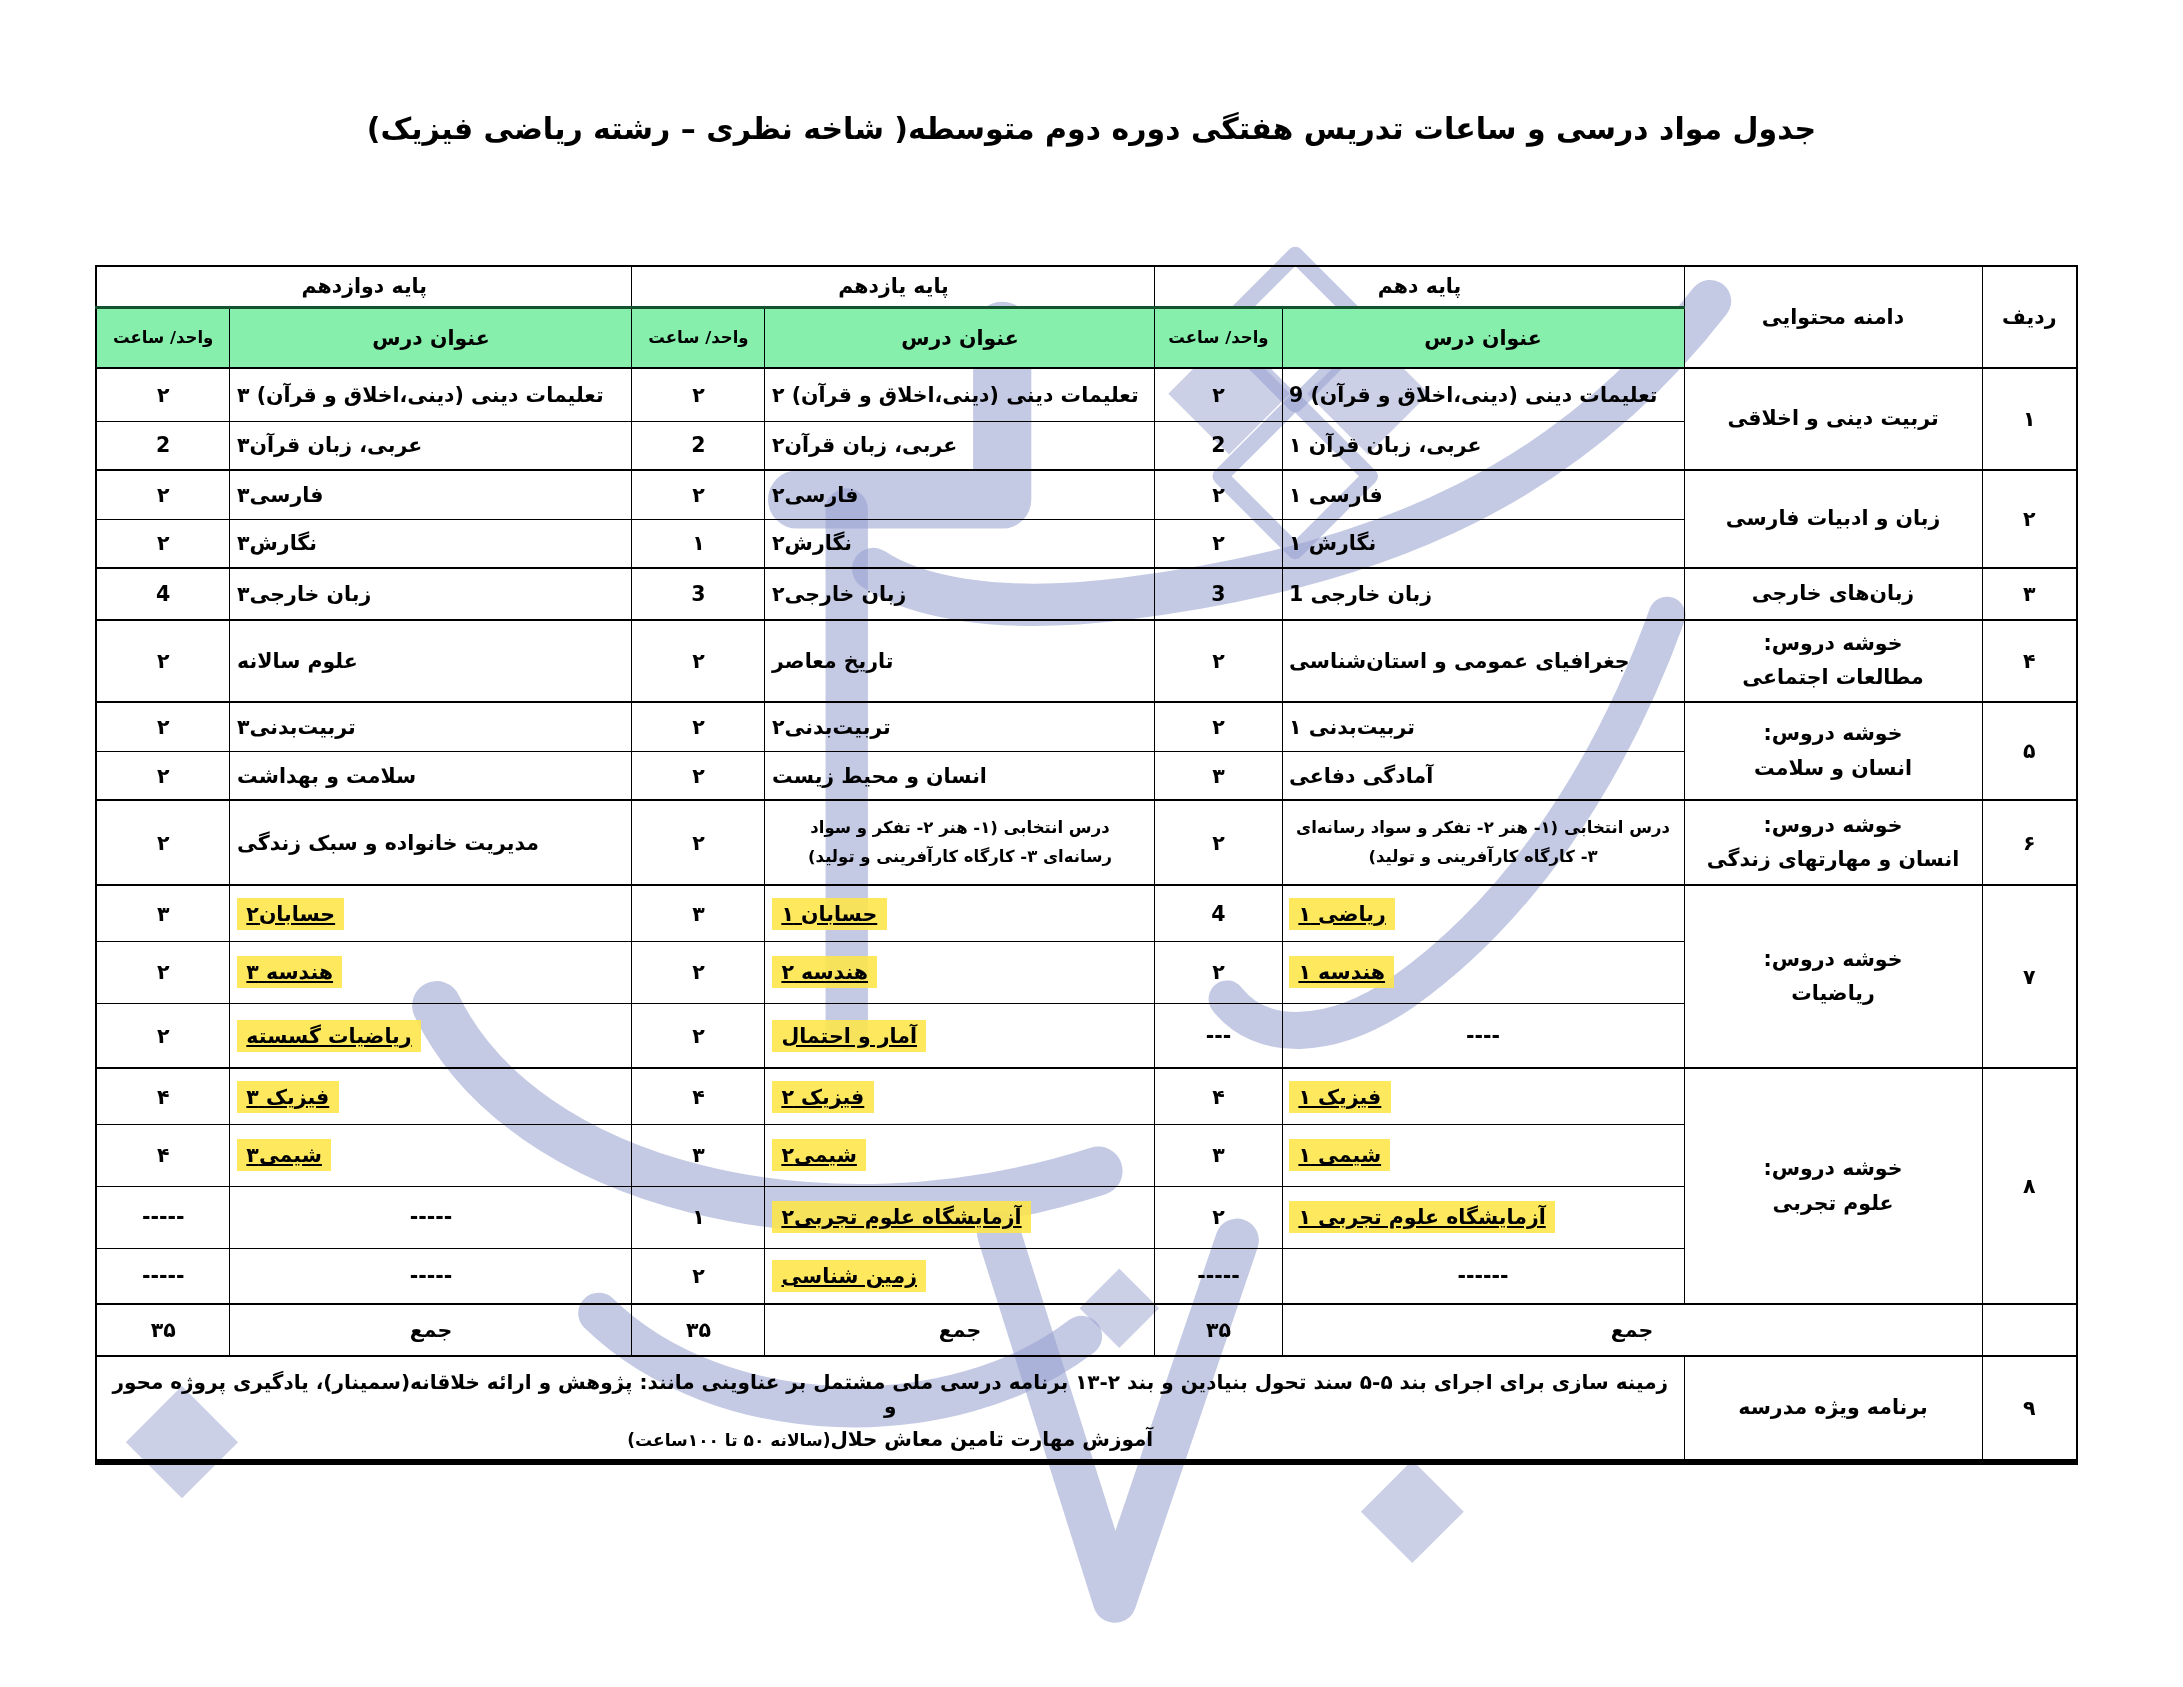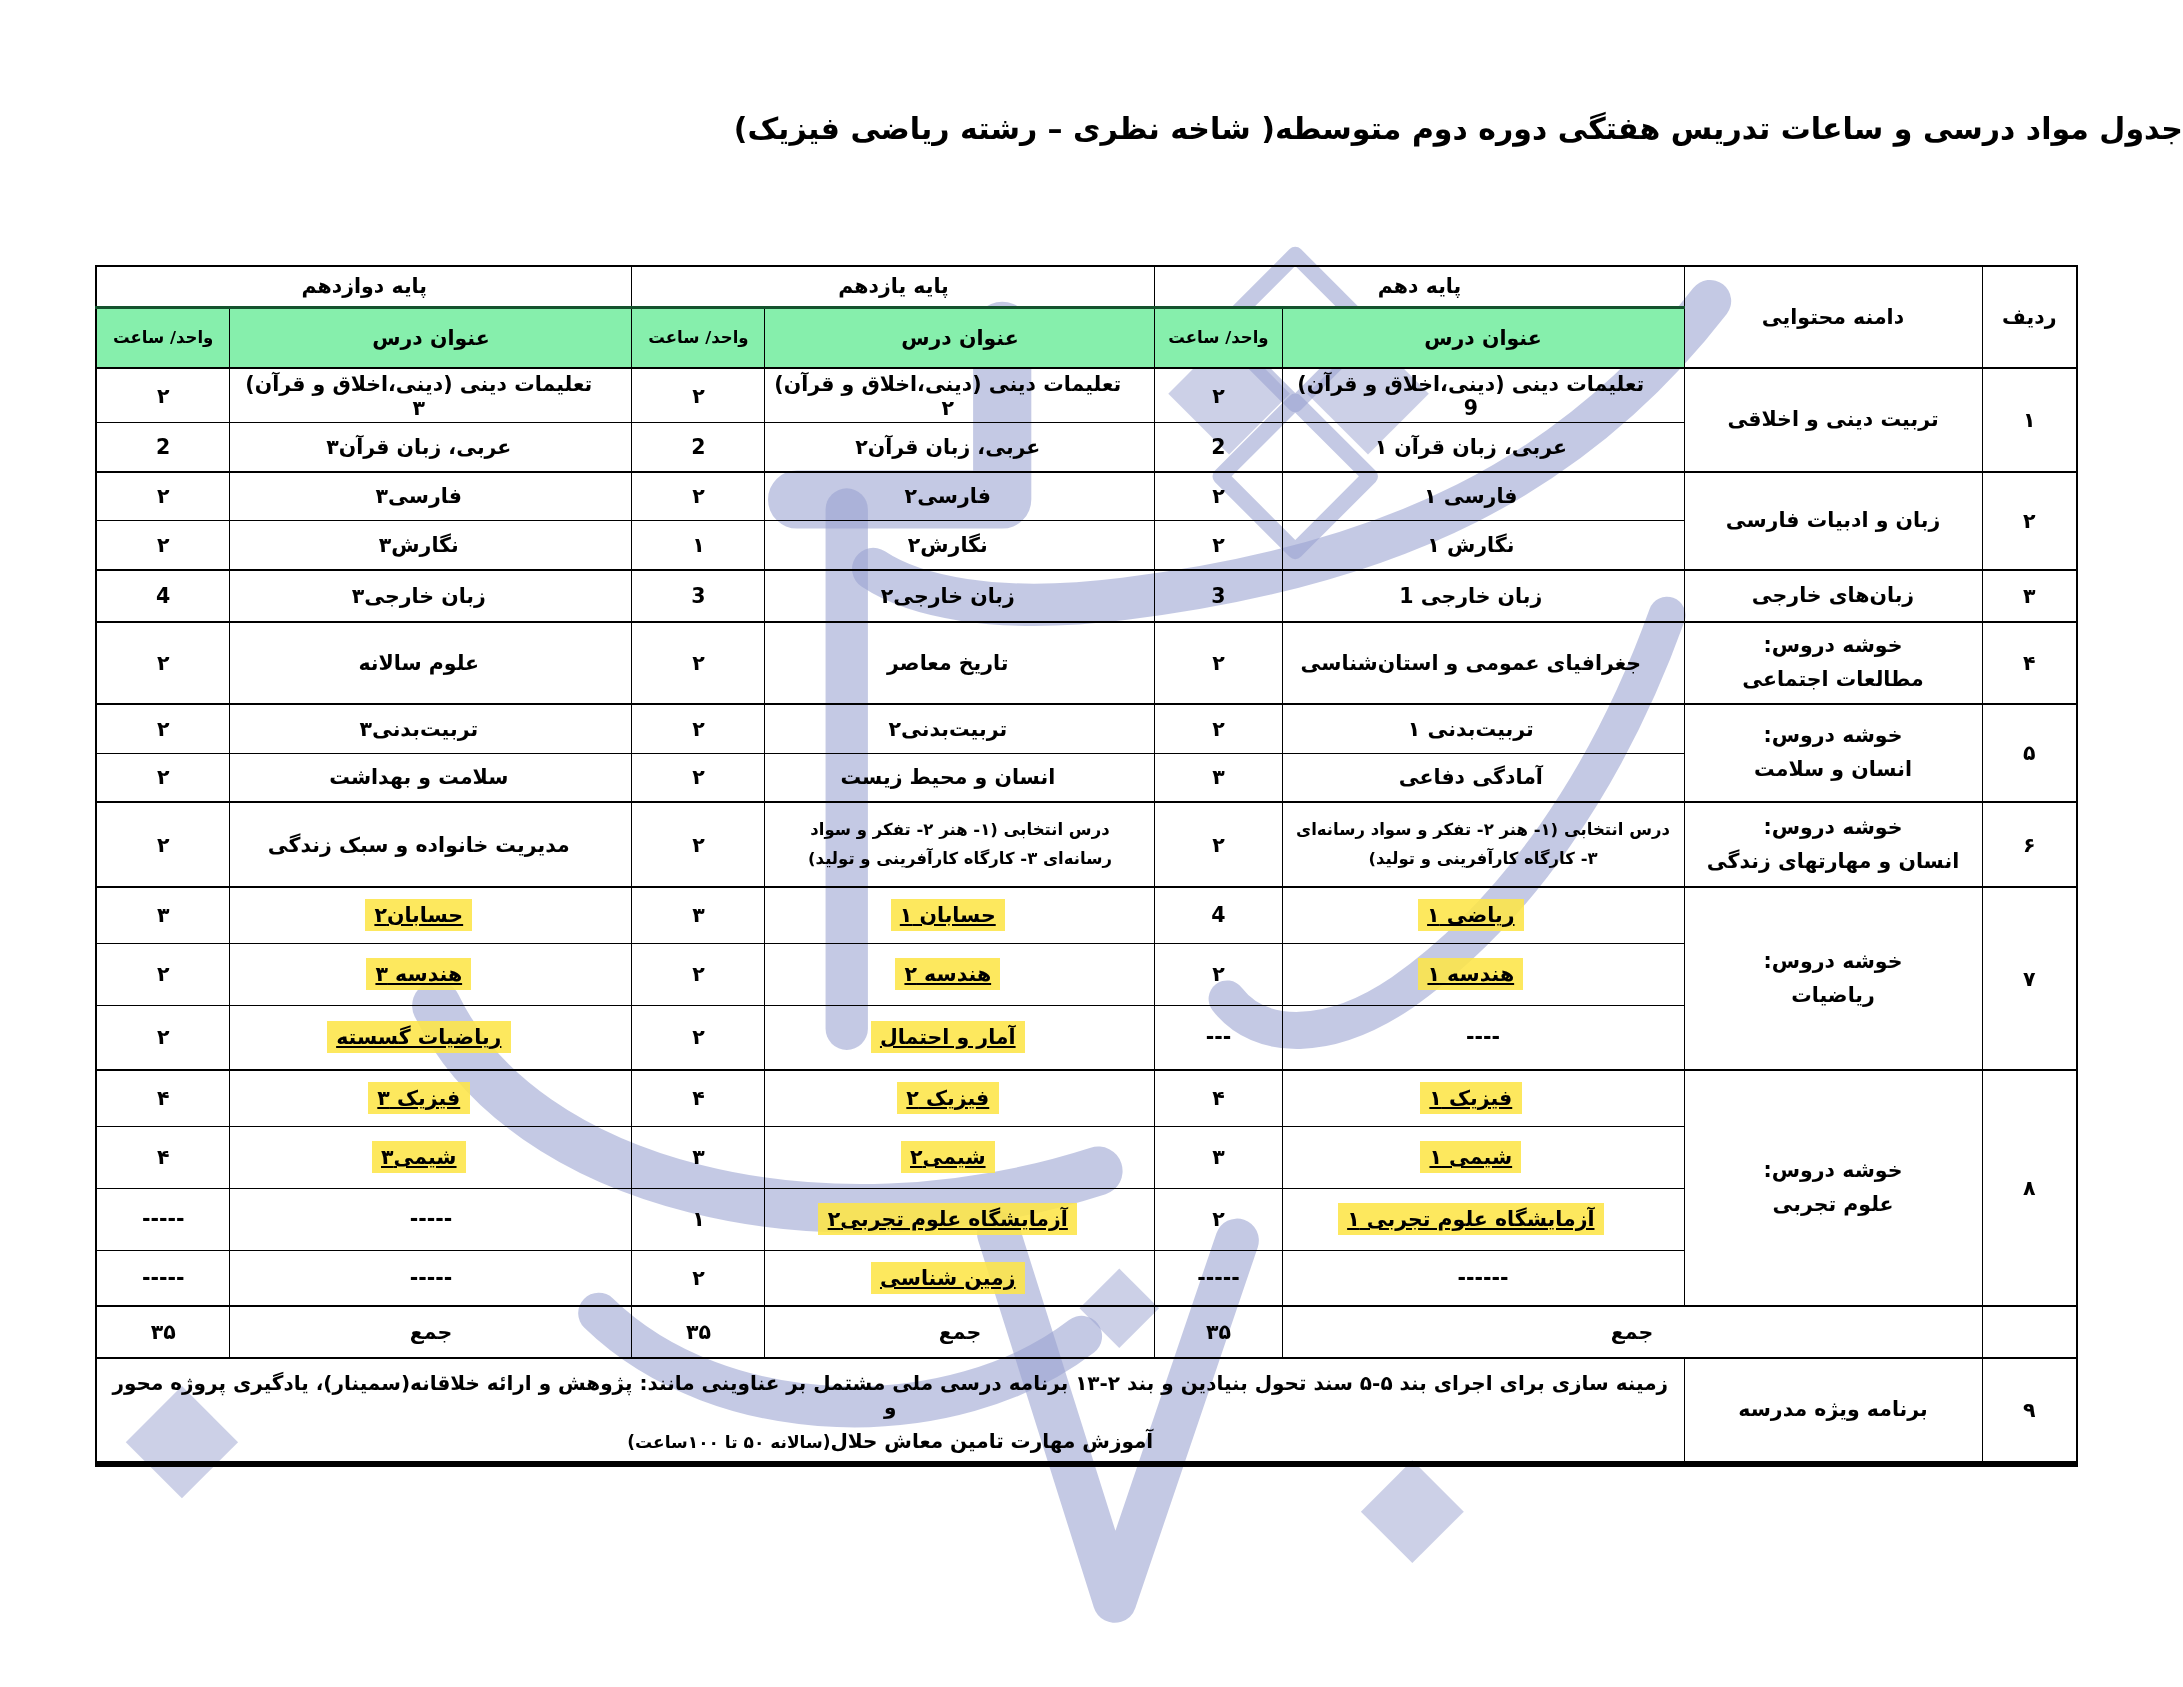--- a/index.html
+++ b/index.html
@@ -3,36 +3,36 @@
 <meta charset="utf-8">
 <style>
   html,body{margin:0;padding:0;}
   body{
     width:2183px;height:1687px;background:#ffffff;position:relative;
     font-family:"DejaVu Sans", sans-serif;direction:rtl;overflow:hidden;color:#000;
   }
   .wm{position:absolute;top:0;left:0;z-index:0;}
   .title{
     position:absolute;top:111px;left:0;right:0;z-index:2;
-    text-align:right;font-size:30px;font-weight:bold;letter-spacing:-0.7px;
+    text-align:center;font-size:30px;font-weight:bold;letter-spacing:-0.7px;
   }
   table.main{
     position:absolute;top:265px;right:105px;z-index:1;
     width:1979px;border-collapse:collapse;table-layout:fixed;
     border:2.6px solid #000;border-bottom:6px solid #000;
   }
   td{
     border:1.3px solid #000;font-weight:bold;font-size:20.5px;
     text-align:center;vertical-align:middle;padding:2.6px 6.6px;
     overflow:hidden;
   }
   .subhead td{background:#86efac;border-bottom:2.6px solid #000;border-top:3px solid #14532d;}
   .vh{font-size:16.5px;}
   tr.gtop td{border-top:2.6px solid #000;}
-  td.course{text-align:center;padding-right:31px;}
+  td.course{text-align:left;padding-right:9px;}
   td.center{text-align:center;}
   td.multiline{font-size:16.5px;text-align:center;line-height:1.75;padding:4px 10.6px;}
   .hl{background:rgba(253,229,72,0.88);padding:4px 9.3px;display:inline-block;text-decoration:underline;}
   td.domain{line-height:1.35;margin-top:20px;}
   td.domain div{margin:6.6px 0;}
   tr.r9 td{border-bottom:6px solid #000;}
   .sp1{font-size:20px;margin:4px 0 9.3px 0;}
   .sp2{font-size:20px;}
   .sp2r{font-size:17px;font-weight:bold;}
 </style>

